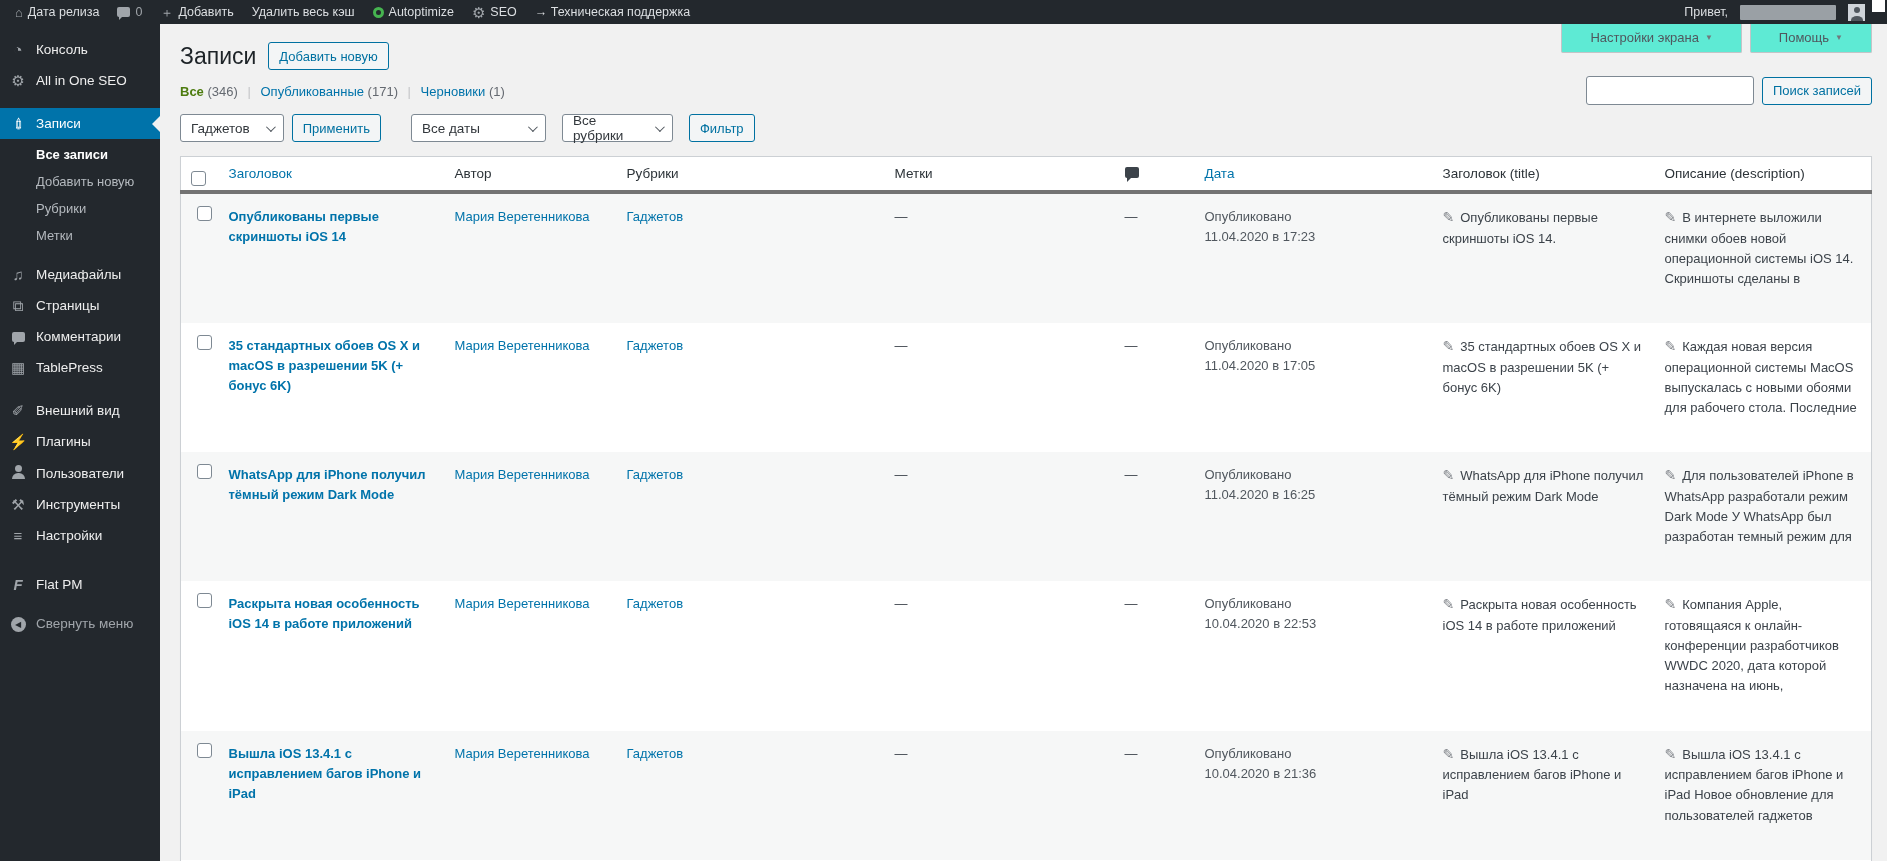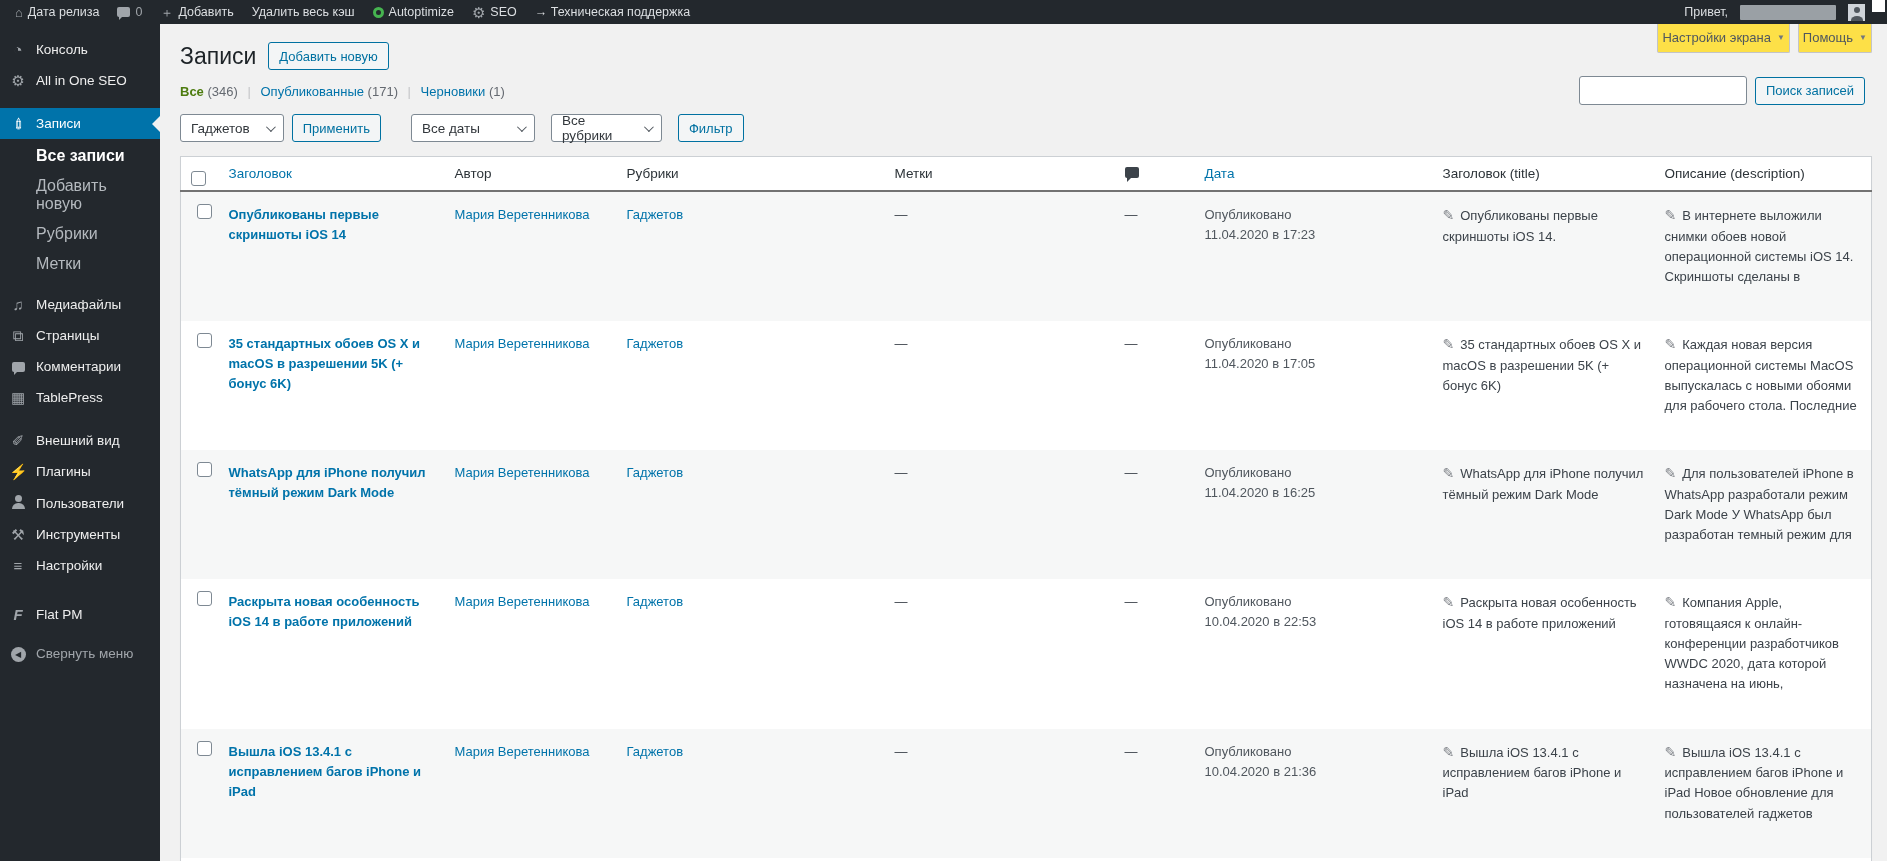--- a/index.html
+++ b/index.html
@@ -29,75 +29,75 @@
   
   .sidebar { width:160px; background:#23282d; color:#eee; flex:none; padding-top:10px; font-size:13.5px; }
   .mi { display:flex; align-items:center; gap:9px; padding:8px 6px 8px 9px; cursor:pointer; position:relative; }
   .mi .ico { width:18px; text-align:center; color:#a0a5aa; font-size:15px; line-height:1; flex:none; }
   .mi.active { background:#0073aa; color:#fff; }
   .mi.active .ico { color:#fff; }
   .mi.active:after { content:""; position:absolute; right:0; top:50%; margin-top:-8px;
     border:8px solid transparent; border-right-color:#f1f1f1; }
   .rot { display:inline-block; transform:rotate(-90deg); }
   .sub { padding:2px 0 10px; }
-  .sub-item { padding:6px 8px 6px 36px; color:#b4b9be; font-size:16px; cursor:pointer; }
+  .sub-item { padding:6px 8px 6px 36px; color:#b4b9be; font-size:13px; cursor:pointer; }
   .sub-item.current { color:#fff; font-weight:bold; }
   .gap-top { margin-top:12px; }
   .person { width:15px; height:14px; position:relative; display:inline-block; }
   .person:before { content:""; position:absolute; top:0; left:4px; width:7px; height:7px; border-radius:50%; background:#a0a5aa; }
   .person:after { content:""; position:absolute; bottom:0; left:1px; width:13px; height:6px; border-radius:7px 7px 0 0; background:#a0a5aa; }
   .collapse-circle { width:15px; height:15px; border-radius:50%; background:#a0a5aa; color:#23282d;
     font-size:8px; line-height:15px; text-align:center; display:inline-block; }
   .flat-f { font-style:italic; font-weight:bold; font-size:14px; }
 
   
   .content { flex:1; position:relative; padding:0 15px 0 20px; color:#3c434a; font-size:13px; }
   .screen-meta { position:absolute; top:0; right:15px; display:flex; gap:8px; }
-  .meta-tab { background:#fde047; border:1px solid #c3c4c7; border-top:none; padding:6px 4px 7px;
+  .meta-tab { background:#5eead4; border:1px solid #c3c4c7; border-top:none; padding:6px 28px 7px;
     color:#50575e; font-size:13px; display:flex; gap:6px; align-items:center; cursor:pointer; border-radius:0 0 2px 2px; }
   .meta-tab .caret { font-size:8px; color:#72777c; }
 
   .page-header { display:flex; align-items:center; gap:12px; padding-top:18px; }
   h1.title { font-size:23px; font-weight:400; color:#1d2327; }
   .btn { display:inline-flex; align-items:center; justify-content:center; background:#f3f5f6;
     border:1px solid #0071a1; color:#0071a1; border-radius:3px; font-size:13px;
     height:28px; padding:0 10px; cursor:pointer; white-space:nowrap; }
-  .search-box { position:absolute; top:52px; right:22px; display:flex; gap:8px; align-items:center; }
+  .search-box { position:absolute; top:52px; right:15px; display:flex; gap:8px; align-items:center; }
   .search-input { width:168px; height:29px; border:1px solid #7e8993; border-radius:3px; background:#fff; padding:0 6px; font-size:13px; }
 
   .views { margin-top:14px; font-size:13px; color:#646970; }
   .views a { color:#0073aa; text-decoration:none; cursor:pointer; }
   .views .current-view { color:#4d7c0f; font-weight:bold; }
   .views .count { color:#646970; }
   .views .sep { margin:0 6px; color:#c3c4c7; }
 
   .toolbar { margin-top:15px; display:flex; align-items:center; gap:8px; }
   .wp-select { display:inline-flex; align-items:center; background:#fff; border:1px solid #7e8993;
     border-radius:3px; height:28px; padding:0 10px; font-size:13.5px; color:#32373c; cursor:pointer; }
   .chev { width:7px; height:7px; border-right:1.8px solid #50575e; border-bottom:1.8px solid #50575e;
     transform:rotate(45deg) translateY(-2px); margin-left:16px; flex:none; }
-  .sel-dates { width:124px; justify-content:space-between; }
+  .sel-dates { width:135px; justify-content:space-between; }
   .sel-cats  { width:111px; justify-content:space-between; margin-left:8px; }
   .spacer-lg { width:14px; }
   .pagination { margin-left:auto; display:flex; align-items:center; gap:6px; }
   .items-count { color:#3c434a; margin-right:10px; }
   .pg { display:inline-flex; align-items:center; justify-content:center; min-width:28px; height:27px;
     border-radius:3px; font-size:13px; cursor:pointer; }
   .pg.disabled { background:#f6f7f7; border:1px solid #dcdcde; color:#a7aaad; cursor:default; }
   .pg.on { background:#f3f5f6; border:1px solid #0071a1; color:#0071a1; }
   .page-input { width:48px; height:29px; border:1px solid #7e8993; border-radius:3px; text-align:center; font-size:13px; }
   .of-pages { color:#3c434a; margin:0 2px; }
 
   
   table.list { width:100%; margin-top:14px; border-collapse:collapse; background:#fff;
     border:1px solid #ccd0d4; box-shadow:0 1px 1px rgba(0,0,0,.04); table-layout:fixed; }
   col.c-cb{width:38px} col.c-title{width:226px} col.c-author{width:172px} col.c-cat{width:268px}
   col.c-tags{width:230px} col.c-comm{width:80px} col.c-date{width:238px} col.c-st{width:222px}
   thead th { text-align:left; font-weight:400; font-size:13.5px; color:#2c3338;
-    padding:9px 10px; border-bottom:2px solid #737373; vertical-align:middle; }
+    padding:9px 10px; border-bottom:4px solid #737373; vertical-align:middle; }
   thead th a { color:#0073aa; text-decoration:none; cursor:pointer; }
   .cb-cell { padding:9px 0 0 10px; }
   input[type=checkbox] { appearance:none; -webkit-appearance:none; width:15px; height:15px;
     border:1px solid #7e8993; border-radius:3px; background:#fff; cursor:pointer; vertical-align:middle; }
   .th-bubble { width:14px; height:11px; background:#3c434a; border-radius:2px; position:relative; display:inline-block; }
   .th-bubble:after { content:""; position:absolute; left:2px; bottom:-4px;
     border:4px solid transparent; border-top-color:#3c434a; border-left-color:#3c434a; }
   tbody td, tbody th { vertical-align:top; padding:13px 10px 34px; font-size:13px; line-height:1.55; }
   tbody tr.alt { background:#f6f7f7; }
   .row-title { color:#0073aa; font-weight:bold; text-decoration:none; cursor:pointer; display:inline-block; }

